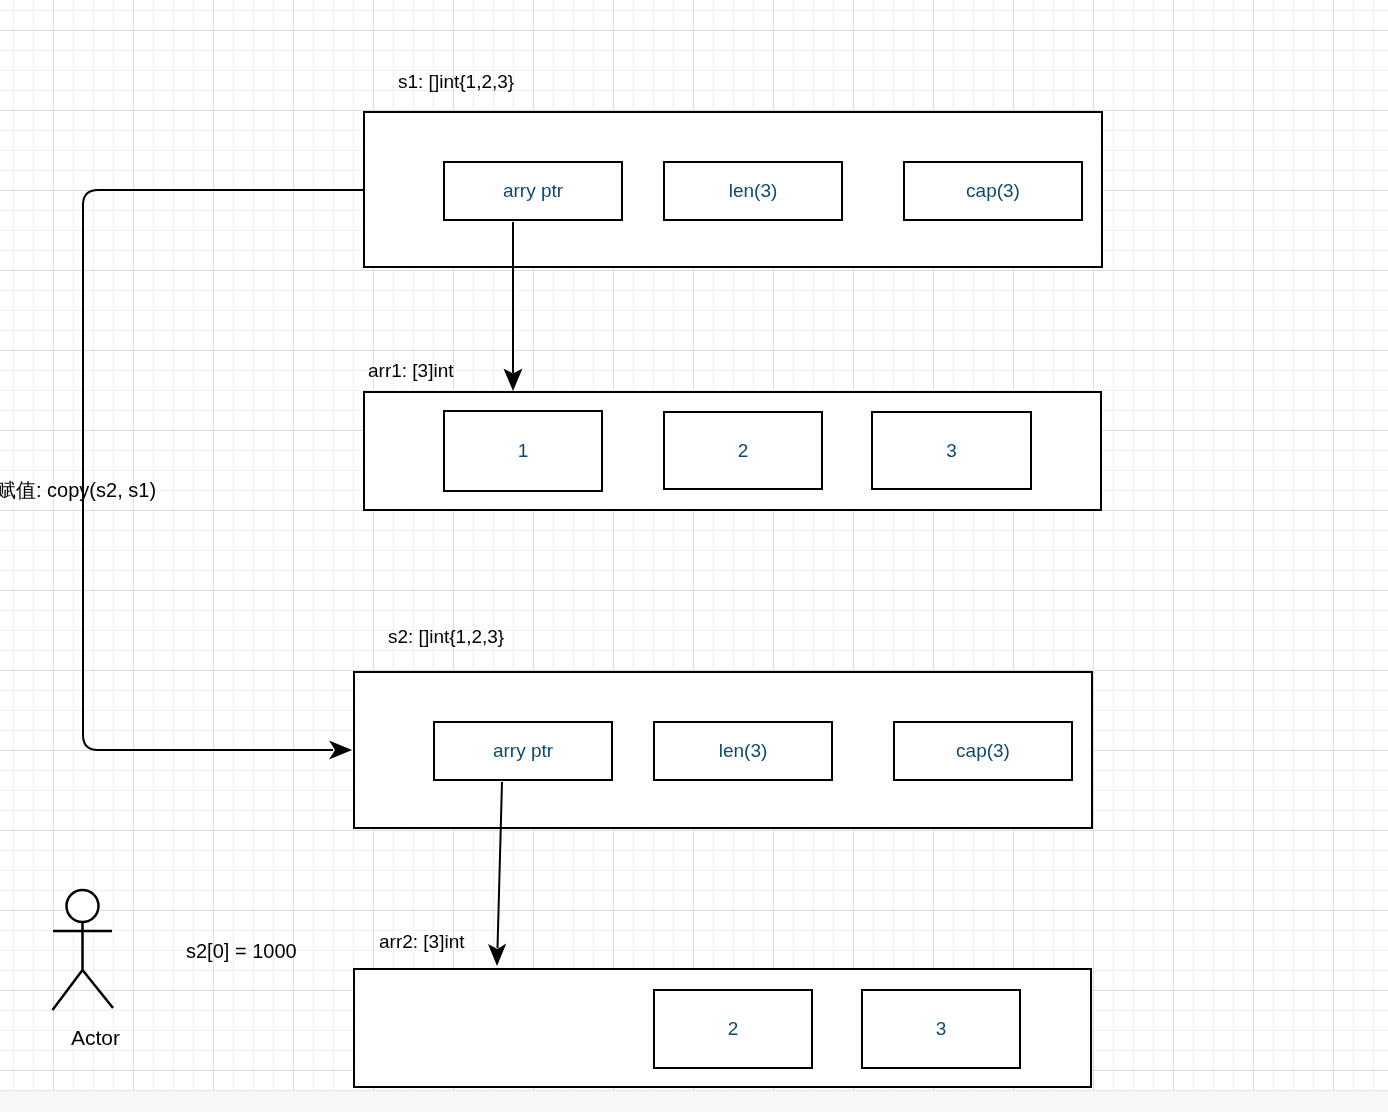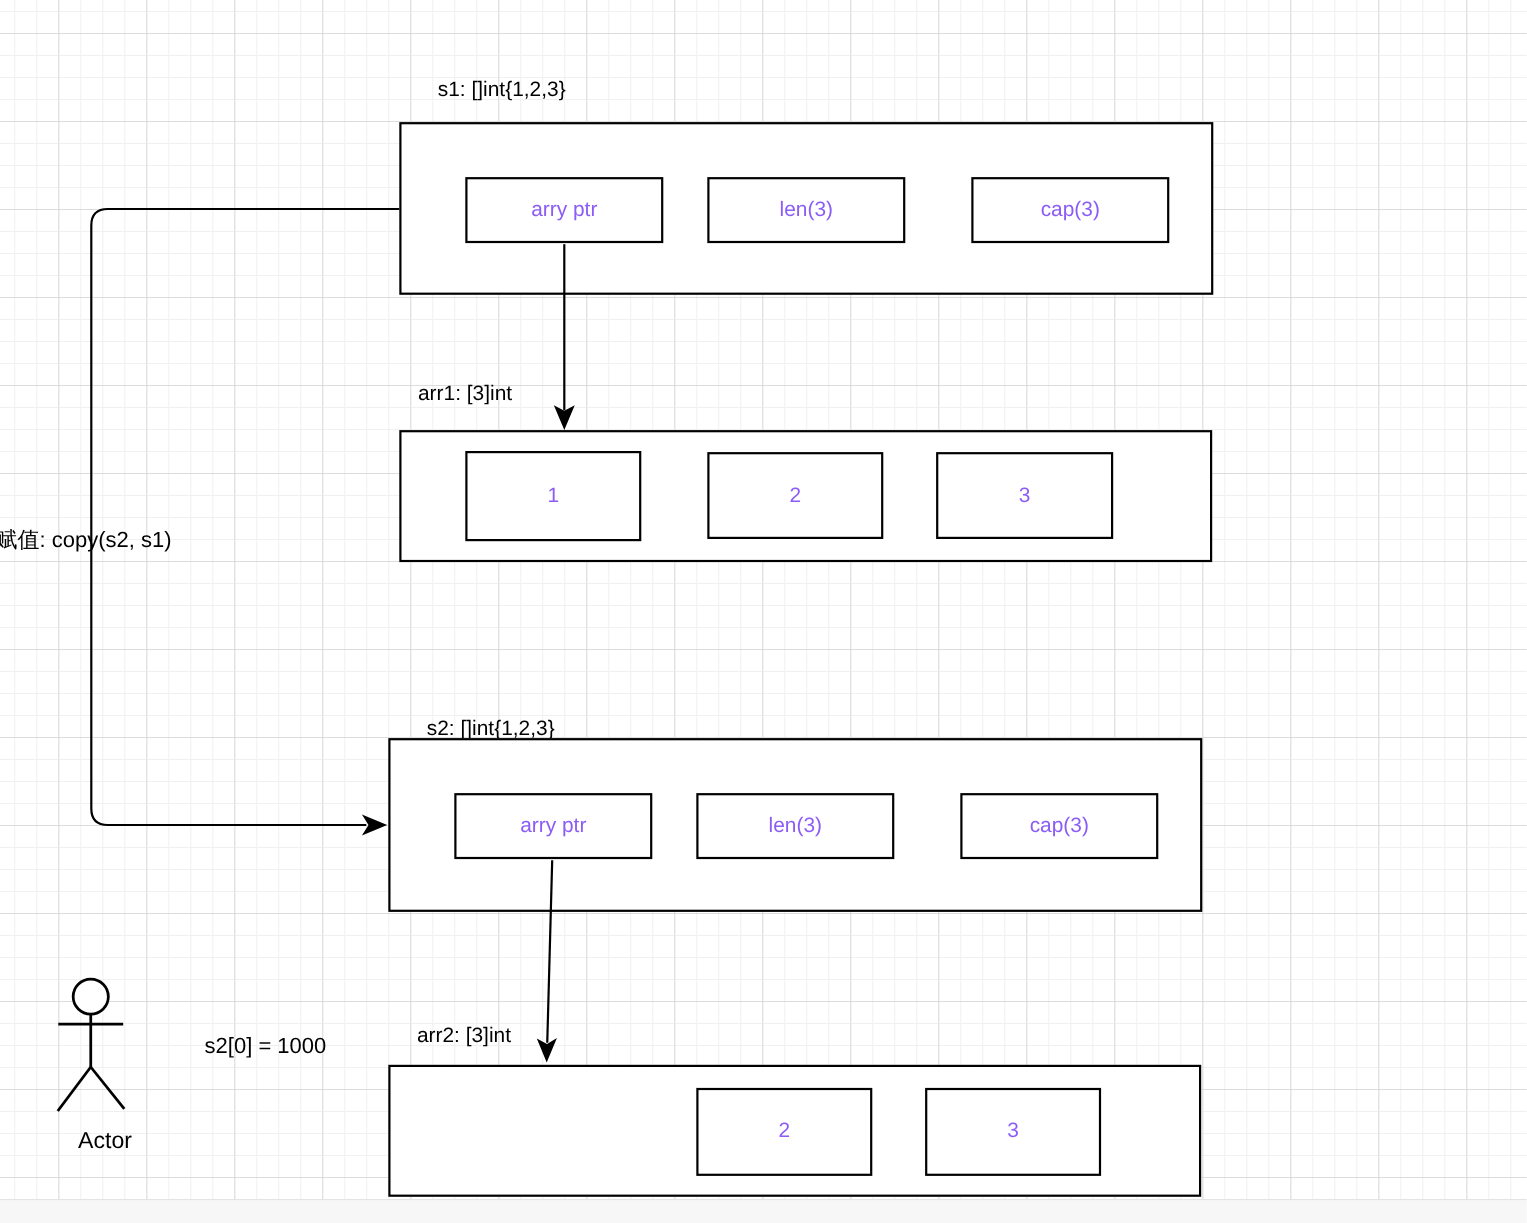--- a/index.html
+++ b/index.html
@@ -25,21 +25,21 @@
     position:absolute;left:0;top:1090px;width:1388px;height:22px;
     background:#f7f7f8;border-top:1px solid #e4e4e4;
   }
   .group-box{
     position:absolute;background:#ffffff;border:2px solid #000000;
     box-sizing:border-box;
   }
   .cell{
     position:absolute;background:#ffffff;border:2px solid #000000;
     box-sizing:border-box;display:flex;align-items:center;justify-content:center;
-    font-size:19px;color:#8b5cf6;
+    font-size:19px;color:#0c4a6e;margin-left:20px;
   }
   .shape-label{
     position:absolute;font-size:19px;color:#000000;white-space:nowrap;
   }
   .free-label{
     position:absolute;font-size:20px;color:#000000;white-space:nowrap;
   }
   #actor-label{
     position:absolute;font-size:21px;color:#000000;white-space:nowrap;
   }
@@ -57,27 +57,27 @@
 <div id="stage">
   <div id="canvas"></div>
   <div id="page-gutter"></div>
 
   <div class="shape-label" style="left:398px;top:71px;">s1: []int{1,2,3}</div>
   <div class="group-box" style="left:363px;top:111px;width:740px;height:157px;"></div>
   <div class="cell" style="left:423px;top:161px;width:180px;height:60px;">arry ptr</div>
   <div class="cell" style="left:643px;top:161px;width:180px;height:60px;">len(3)</div>
   <div class="cell" style="left:883px;top:161px;width:180px;height:60px;">cap(3)</div>
 
-  <div class="shape-label" style="left:368px;top:348px;margin-left:12px;">arr1: [3]int</div>
+  <div class="shape-label" style="left:368px;top:360px;">arr1: [3]int</div>
   <div class="group-box" style="left:363px;top:391px;width:739px;height:120px;"></div>
   <div class="cell" style="left:423px;top:410px;width:160px;height:82px;">1</div>
   <div class="cell" style="left:643px;top:411px;width:160px;height:79px;">2</div>
   <div class="cell" style="left:851px;top:411px;width:161px;height:79px;">3</div>
 
-  <div class="shape-label" style="left:388px;top:652px;">s2: []int{1,2,3}</div>
+  <div class="shape-label" style="left:388px;top:626px;">s2: []int{1,2,3}</div>
   <div class="group-box" style="left:353px;top:671px;width:740px;height:158px;"></div>
   <div class="cell" style="left:413px;top:721px;width:180px;height:60px;">arry ptr</div>
   <div class="cell" style="left:633px;top:721px;width:180px;height:60px;">len(3)</div>
   <div class="cell" style="left:873px;top:721px;width:180px;height:60px;">cap(3)</div>
 
   <div class="shape-label" style="left:379px;top:931px;">arr2: [3]int</div>
   <div class="group-box" style="left:353px;top:968px;width:739px;height:120px;"></div>
   <div class="cell" style="left:633px;top:989px;width:160px;height:80px;">2</div>
   <div class="cell" style="left:841px;top:989px;width:160px;height:80px;">3</div>
 

